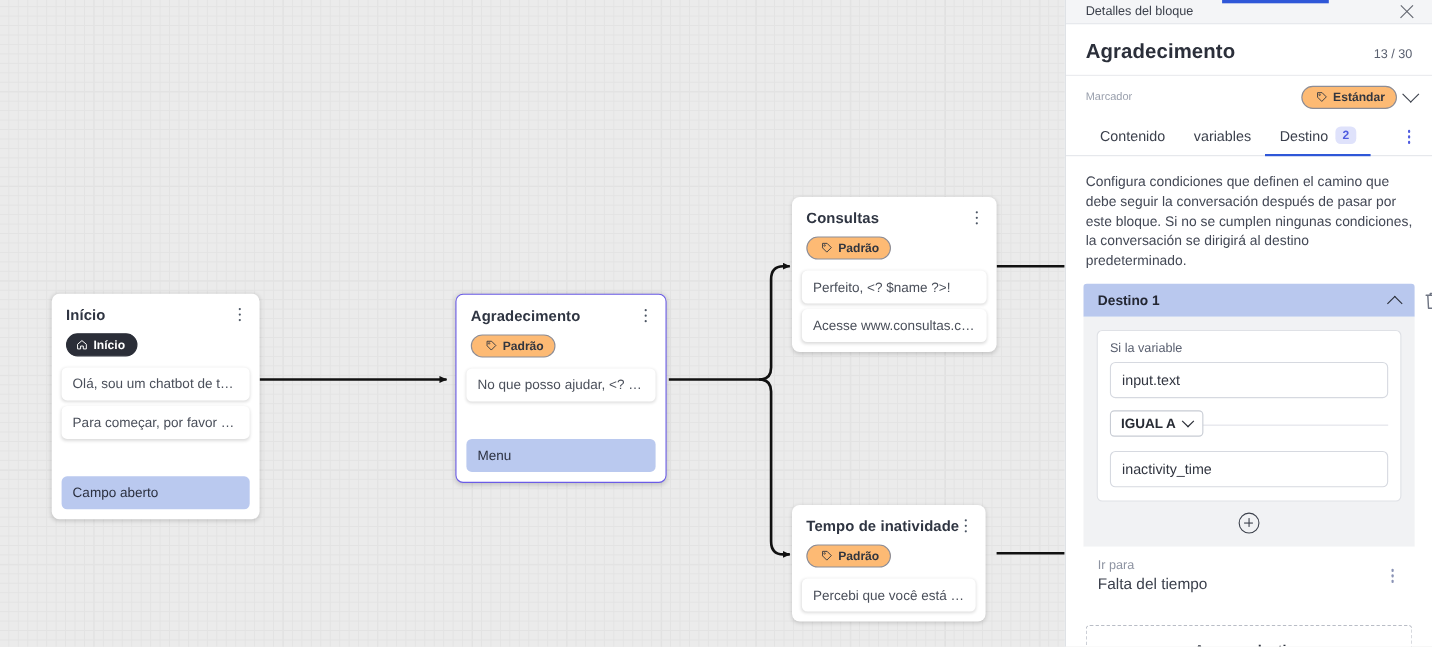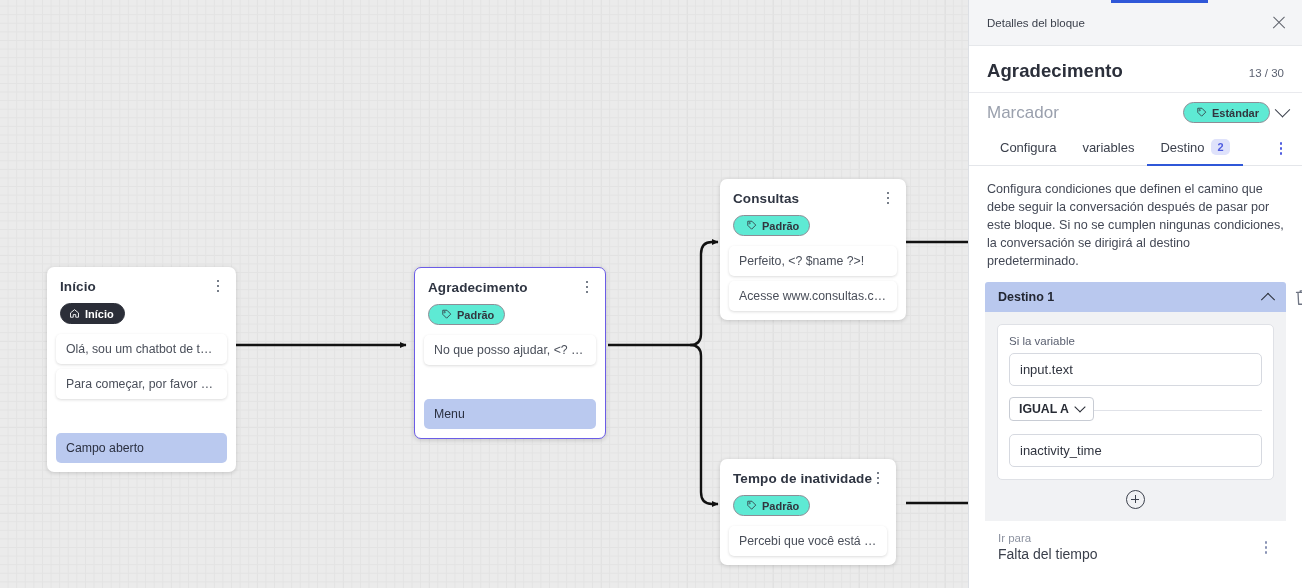--- a/index.html
+++ b/index.html
@@ -49,21 +49,21 @@
     display: flex; flex-direction: column; align-items: center; justify-content: center; gap: 2.5px;
   }
   .kebab i { display: block; width: 2.6px; height: 2.6px; border-radius: 50%; background: #4b5563; }
   .badge-row { margin-top: 8px; }
   .pill {
     display: inline-flex; align-items: center; gap: 5px;
     border-radius: 999px; font-size: 11px; font-weight: bold;
     padding: 3.5px 10px 3.5px 8px;
     line-height: 12px;
   }
-  .pill.default { border: 1px solid #8d8d96; color: #32363f; background: #5eead4; padding-left: 12px; }
+  .pill.default { border: 1px solid #8d8d96; color: #32363f; background: #fdba74; padding-left: 12px; }
   .pill.start { background: #2b2e38; color: #fff; border: 1px solid #2b2e38; }
   .tag-ico { width: 11px; height: 11px; display: inline-block; }
   .node-body { padding: 0 9px 9px 9px; display: flex; flex-direction: column; gap: 5px; }
   .msg {
     background: #fff; border-radius: 5px;
     box-shadow: 0 1px 3px rgba(0,0,0,.14);
     font-size: 12.3px; color: #4a4f5a;
     padding: 8px 10px; line-height: 14px;
     white-space: nowrap; overflow: hidden; text-overflow: ellipsis;
   }
@@ -78,21 +78,21 @@
     background: #ffffff;
     border-left: 1px solid #dcdfe4;
     display: flex; flex-direction: column;
     overflow: hidden;
   }
   #top-accent {
     position: absolute; left: 142px; top: 0; width: 97px; height: 3px;
     background: #2f57d8; z-index: 5;
   }
   .panel-topbar {
-    height: 46px; background: #f4f5f7; border-bottom: 1px solid #e6e8eb;
+    height: 22px; background: #f4f5f7; border-bottom: 1px solid #e6e8eb;
     display: flex; align-items: center; justify-content: space-between;
     padding: 0 14px 0 18px; flex: 0 0 auto;
   }
   .panel-topbar-title { font-size: 11.5px; color: #3c414c; }
   .x-btn {
     width: 18px; height: 18px; position: relative; cursor: pointer; opacity: .8;
   }
   .x-btn:before, .x-btn:after {
     content: ""; position: absolute; left: 1px; top: 8px; width: 16px; height: 1.4px;
     background: #3c414c;
@@ -104,21 +104,21 @@
     padding: 14px 18px 10px 18px; display: flex; align-items: baseline;
     justify-content: space-between; border-bottom: 1px solid #e9eaee;
   }
   .panel-title { font-size: 18.5px; font-weight: bold; color: #2b2f3a; letter-spacing: .1px; }
   .char-count { font-size: 11.5px; color: #5b6170; }
 
   .marker-row {
     padding: 9px 14px 9px 18px; display: flex; align-items: center;
     justify-content: space-between;
   }
-  .marker-label { font-size: 17px; color: #9aa0ad; }
+  .marker-label { font-size: 10px; color: #9aa0ad; }
   .marker-right { display: flex; align-items: center; gap: 7px; }
   .chev-down {
     width: 11px; height: 11px; border-right: 1.6px solid #3c414c;
     border-bottom: 1.6px solid #3c414c; transform: rotate(45deg) translate(-2px,-2px);
     cursor: pointer;
   }
 
   .tabs {
     display: flex; align-items: flex-end; gap: 0;
     padding: 0 14px 0 18px; border-bottom: 1px solid #e4e6ea; position: relative;
@@ -347,21 +347,21 @@
             <circle cx="5.3" cy="4.6" r="1" stroke="#32363f" stroke-width="1"></circle>
           </svg>
           <span>Estándar</span>
         </span>
         <span class="chev-down"></span>
       </span>
     </div>
 
     <div class="tabs">
       <div class="tab">
-        <span>Configura</span>
+        <span>Contenido</span>
       </div>
       <div class="tab">
         <span>variables</span>
       </div>
       <div class="tab active">
         <span>Destino</span>
         <span class="tab-badge">2</span>
       </div>
       <div class="kebab tabs-kebab" style="position:relative; right:auto; top:auto; align-self:center;">
         <i style="background:#4f5ce0"></i>

